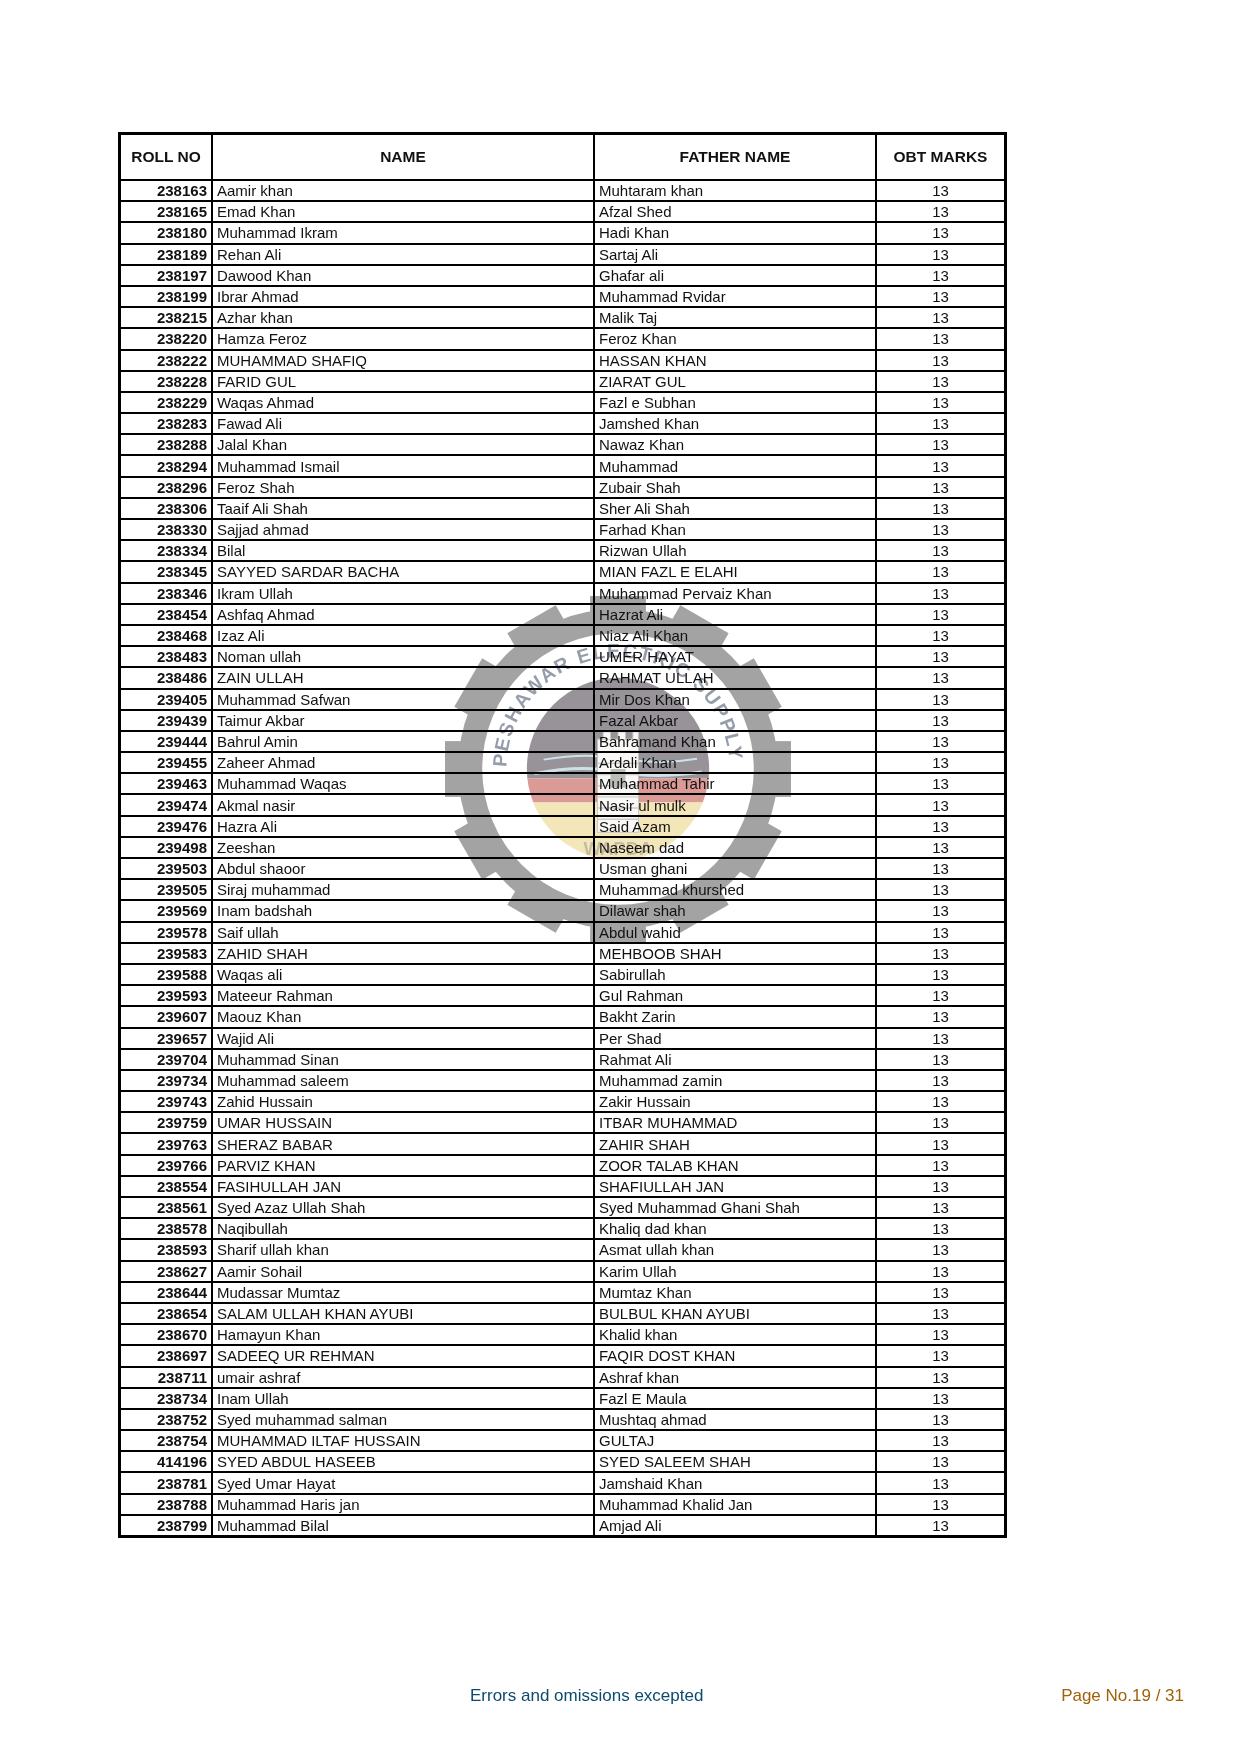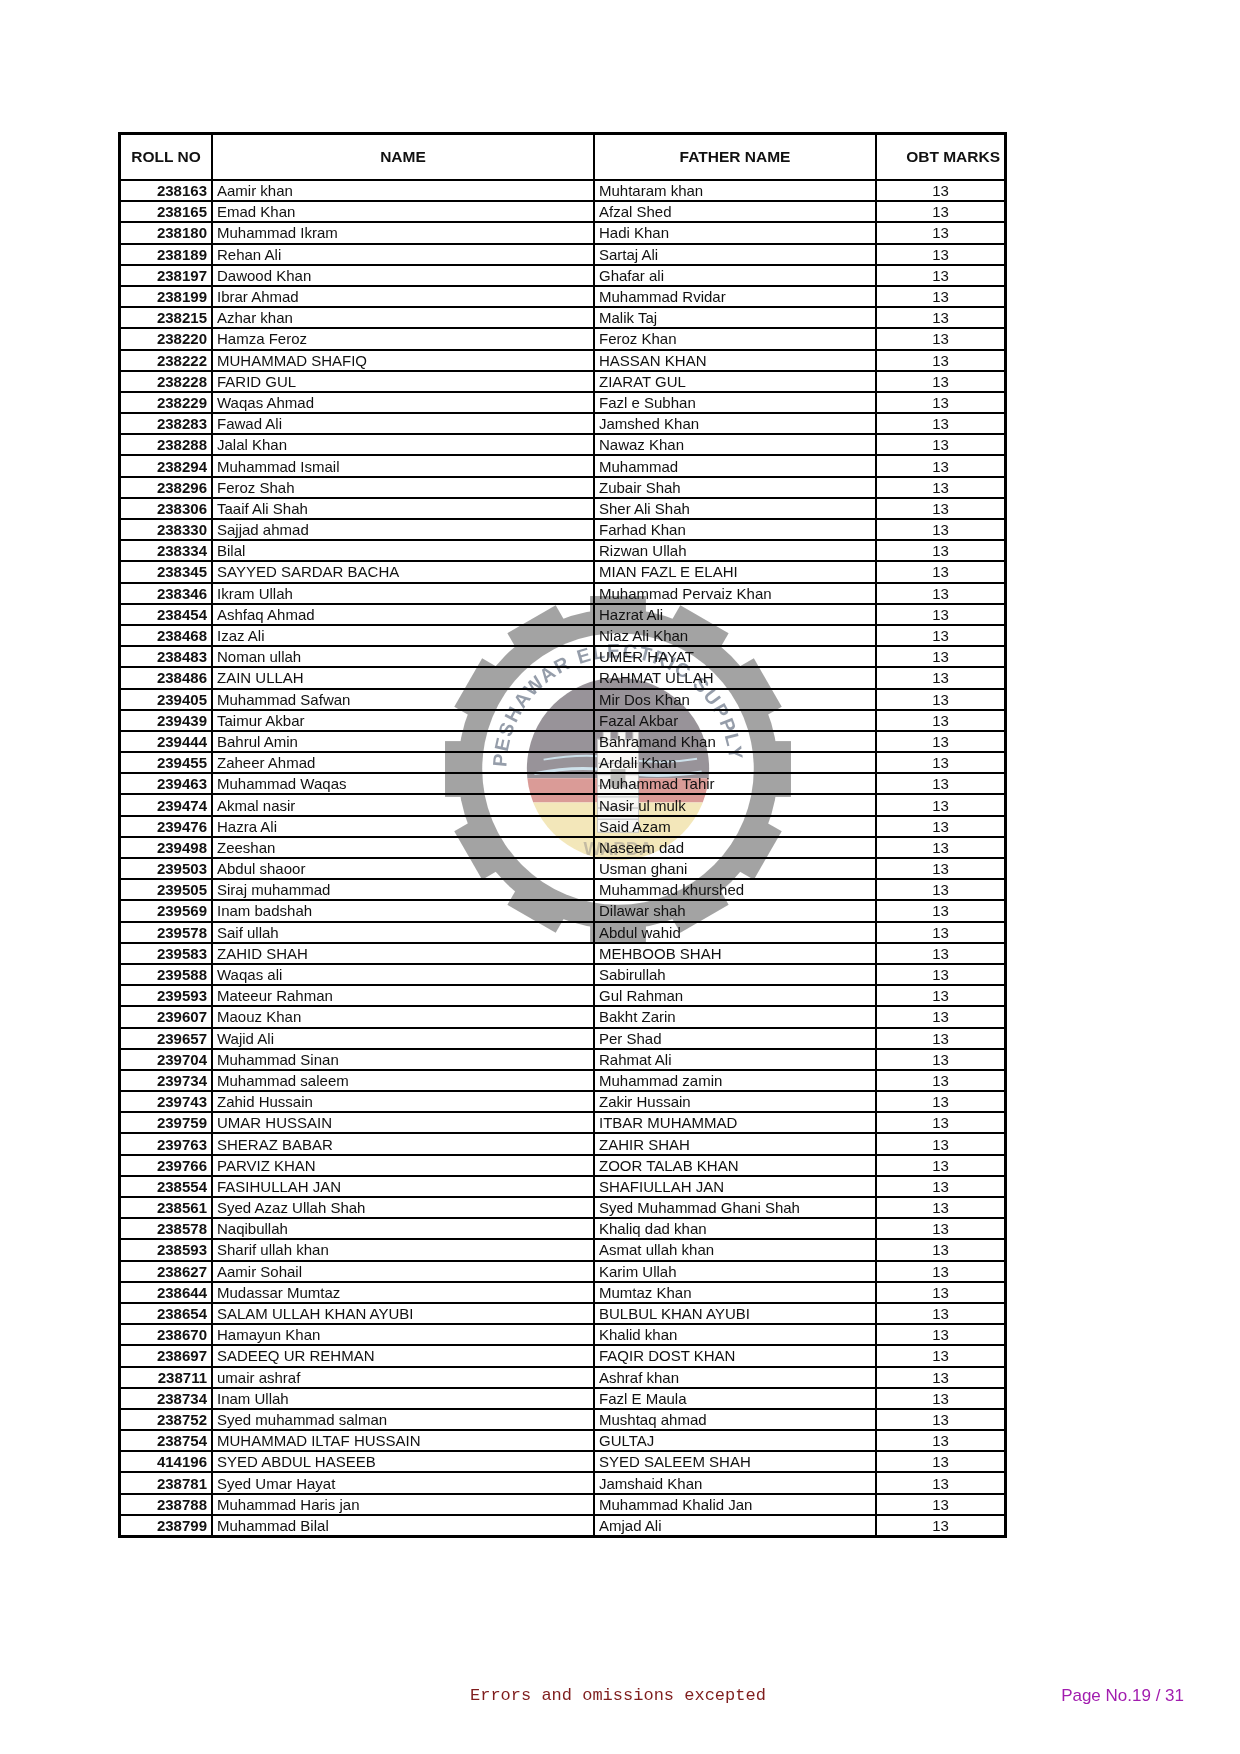--- a/index.html
+++ b/index.html
@@ -46,46 +46,45 @@
   thead th {
     height: 44px;
     font-size: 15.5px;
     font-weight: 700;
     text-align: center;
     vertical-align: middle;
   }
   th.col-roll  { width: 82px;  text-align: center; }
   th.col-name  { width: 372px; }
   th.col-father{ width: 272px; margin-left: 34px; }
-  th.col-marks { width: 119px; text-align: right; }
+  th.col-marks { width: 119px; text-align: center; }
   tbody td {
     height: 19.2px;
     font-size: 15px;
     line-height: 19px;
     vertical-align: middle;
   }
   td.col-roll  { font-weight: 700; text-align: right; padding-right: 6px; }
   td.col-name  { text-align: left; }
   td.col-father{ text-align: left; }
   td.col-marks { text-align: center; }
 
   
   .footer-note {
     position: absolute;
     top: 1686px; left: 470px;
     font-size: 17px;
-    color: #7f1d1d;
+    color: #0c4a6e;
     z-index: 1;
-    font-family: Liberation Mono, monospace;
   }
   .footer-page {
     position: absolute;
     top: 1686px; right: 56px;
     font-size: 17px;
-    color: #a21caf;
+    color: #a16207;
     z-index: 1;
   }
 </style>
 </head>
 <body>
 
 <svg class="watermark" viewBox="0 0 400 400">
   <g>
     <g fill="#4a4a4a">
       <g id="cogs">

